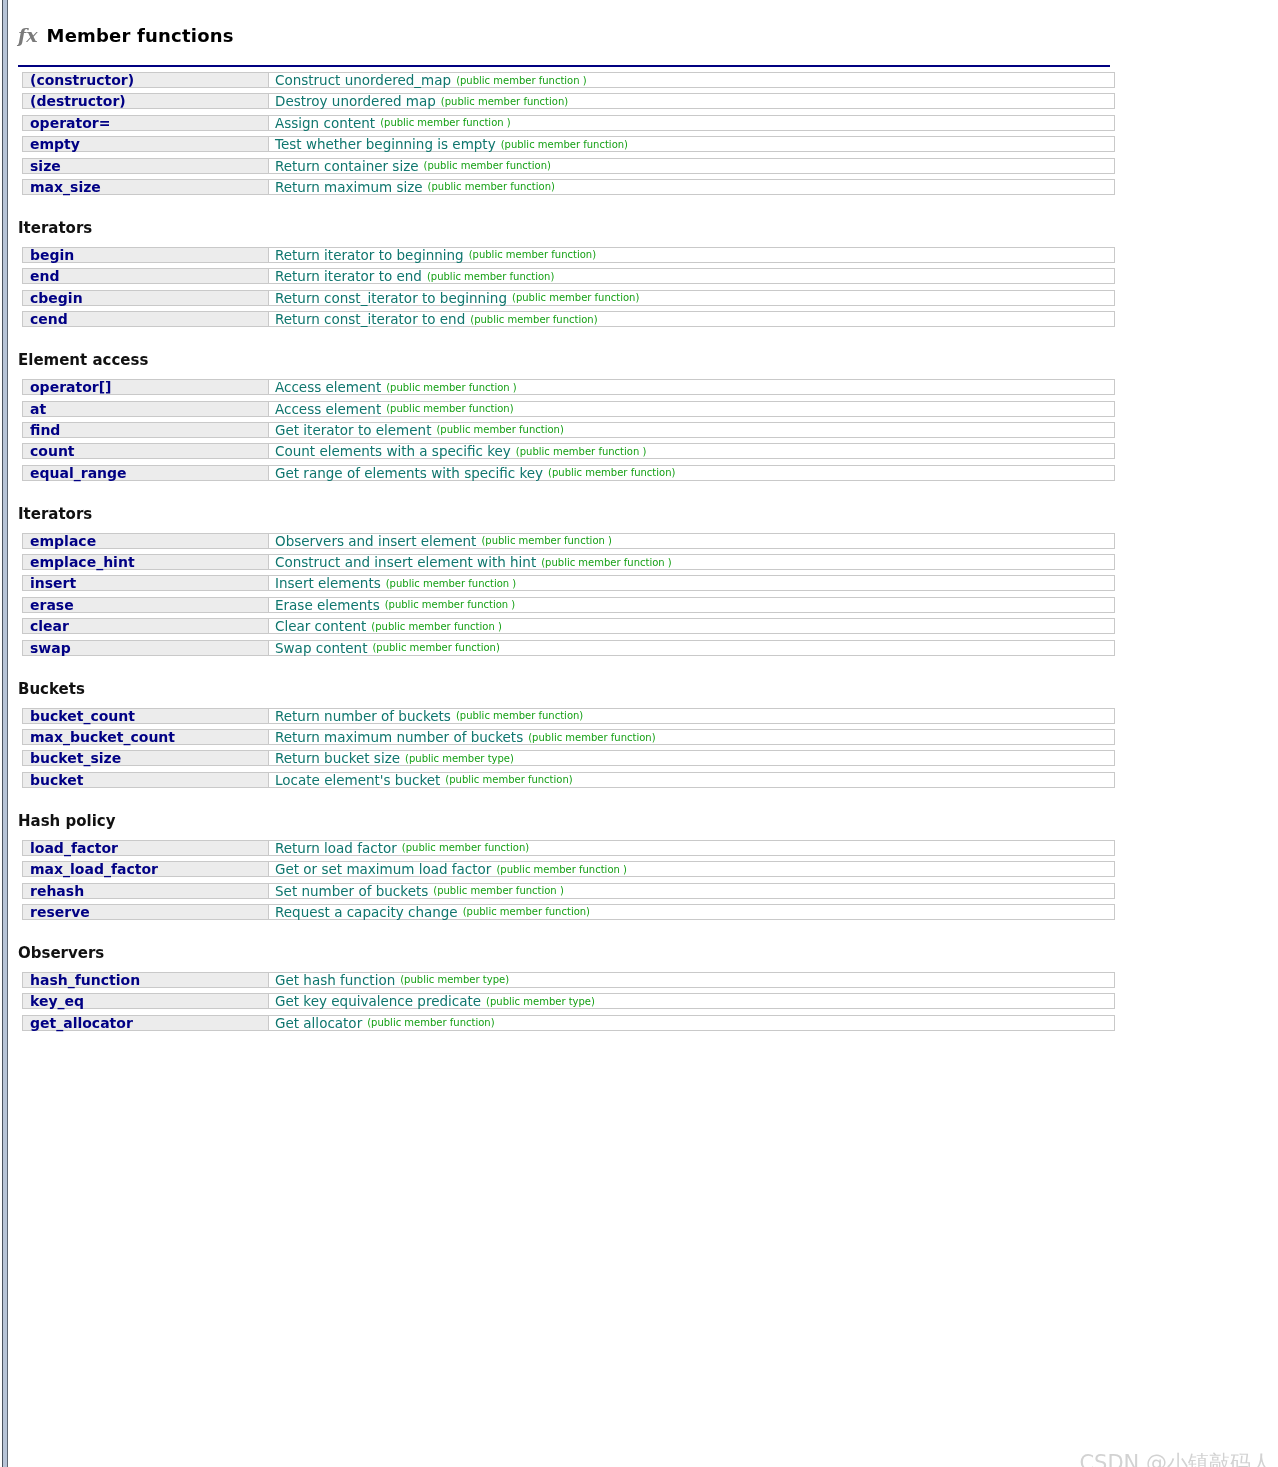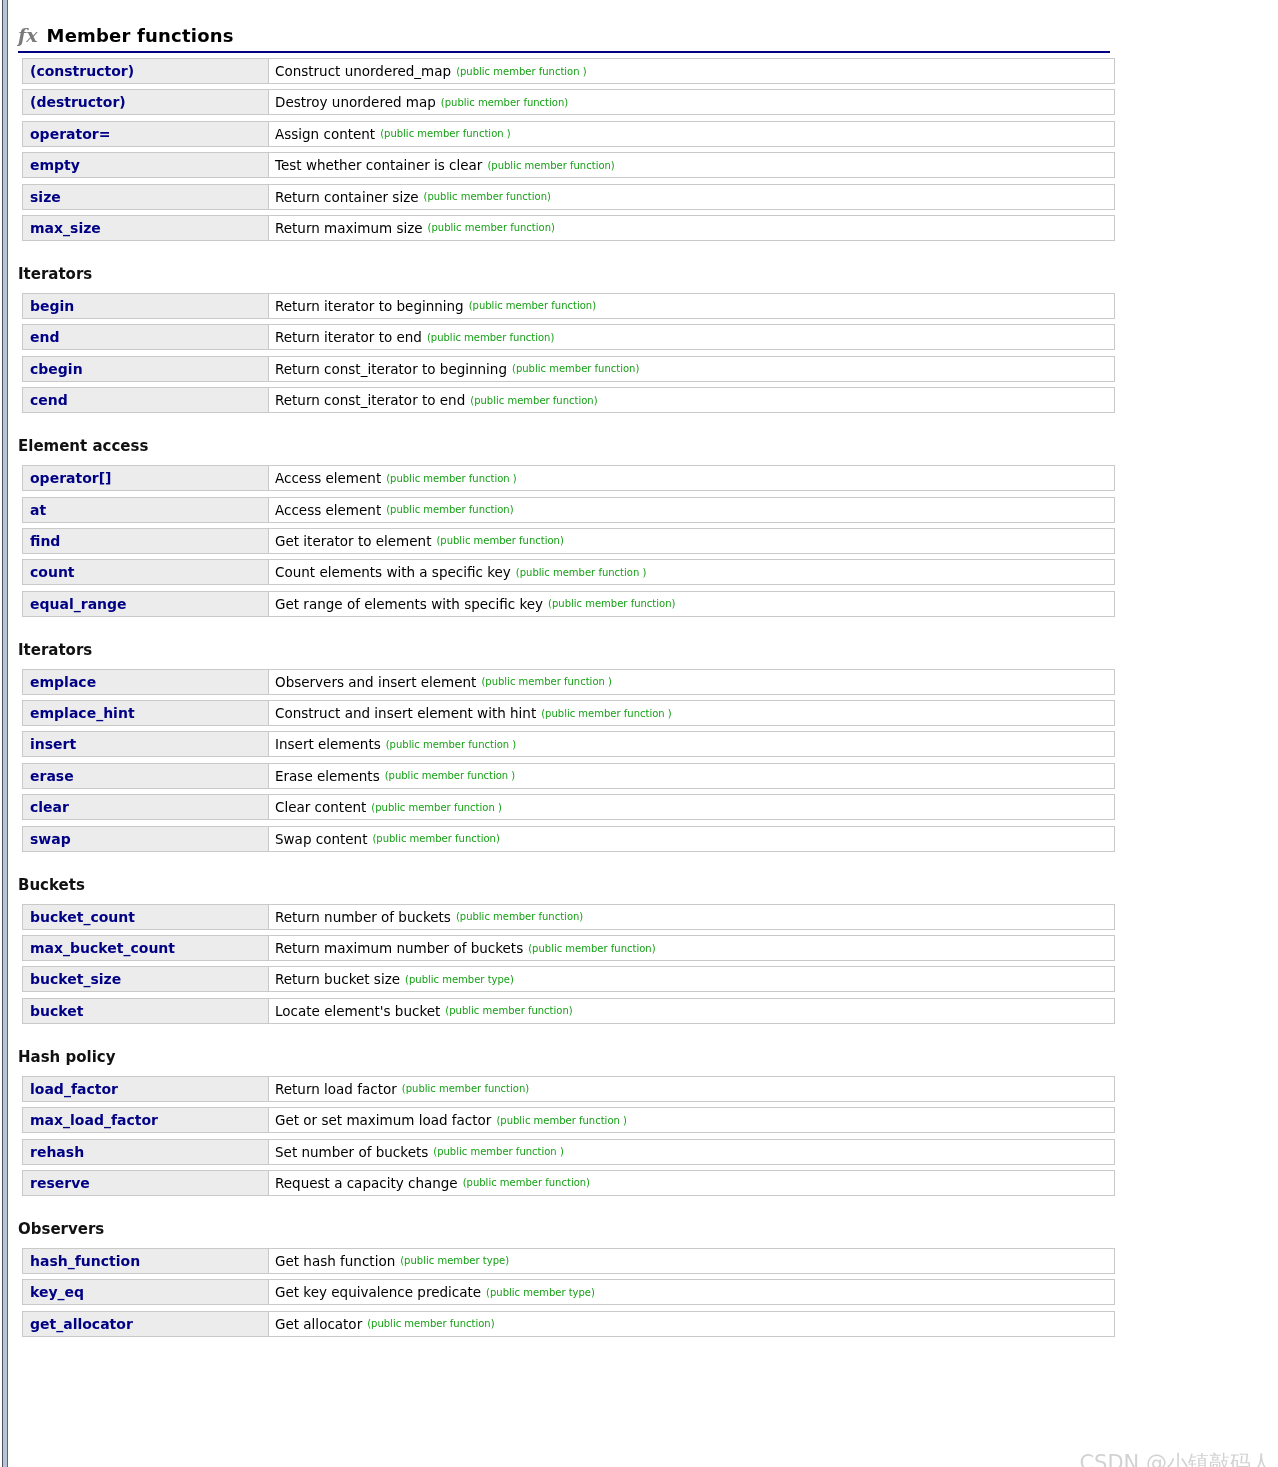--- a/index.html
+++ b/index.html
@@ -14,21 +14,21 @@
     background: linear-gradient(to right,
       #fdfdfd 0px, #fdfdfd 2px,
       #49525e 2px, #49525e 3px,
       #b7c4d7 3px, #b7c4d7 7px,
       #5c6673 7px, #5c6673 8px);
   }
   .content { position: relative; }
   .page-header {
     margin: 25px 0 0 18px;
     width: 1092px;
-    padding-bottom: 4px;
+    padding-bottom: 18px;
     border-bottom: 2px solid #000080;
     line-height: 21px;
     white-space: nowrap;
   }
   .fx-icon {
     font-family: "DejaVu Serif", "Liberation Serif", serif;
     font-style: italic;
     font-weight: bold;
     font-size: 19px;
     color: #7a7a7a;
@@ -45,21 +45,21 @@
     font-size: 15px;
     line-height: 17px;
     font-weight: bold;
     color: #111111;
   }
   .tbl { margin: 0 0 0 22px; width: 1093px; }
   .tbl.first { margin-top: 5px; }
   .row {
     display: flex;
     align-items: stretch;
-    height: 26px;
+    height: 16px;
     margin-bottom: 5.4px;
     border: 1px solid #c9c9c9;
     background: #ffffff;
   }
   .cell-name {
     width: 246px;
     flex: 0 0 246px;
     background: #ececec;
     border-right: 1px solid #c9c9c9;
     display: flex;
@@ -73,21 +73,21 @@
     text-decoration: none;
     white-space: nowrap;
   }
   .cell-desc {
     flex: 1;
     display: flex;
     align-items: center;
     padding-left: 6px;
     white-space: nowrap;
   }
-  .desc-text { font-size: 13.5px; color: #000000; }
+  .desc-text { font-size: 13.5px; color: #0f766e; }
   .tag-text  { font-size: 10px; color: #16a016; margin-left: 5px; }
   .watermark {
     position: absolute;
     top: 1424px;
     right: 6px;
     font-size: 21px;
     color: #d2d2d2;
     text-shadow: 1px 1px 0 #ffffff;
     white-space: nowrap;
   }
@@ -131,21 +131,21 @@
             <span class="tag-text">(public member function )</span>
           </div>
         </div>
       </div>
       <div class="tbl">
         <div class="row">
           <div class="cell-name">
             <a class="fn-link" href="#">empty</a>
           </div>
           <div class="cell-desc">
-            <span class="desc-text">Test whether container is clear</span>
+            <span class="desc-text">Test whether beginning is empty</span>
             <span class="tag-text">(public member function)</span>
           </div>
         </div>
         <div class="row">
           <div class="cell-name">
             <a class="fn-link" href="#">size</a>
           </div>
           <div class="cell-desc">
             <span class="desc-text">Return container size</span>
             <span class="tag-text">(public member function)</span>

